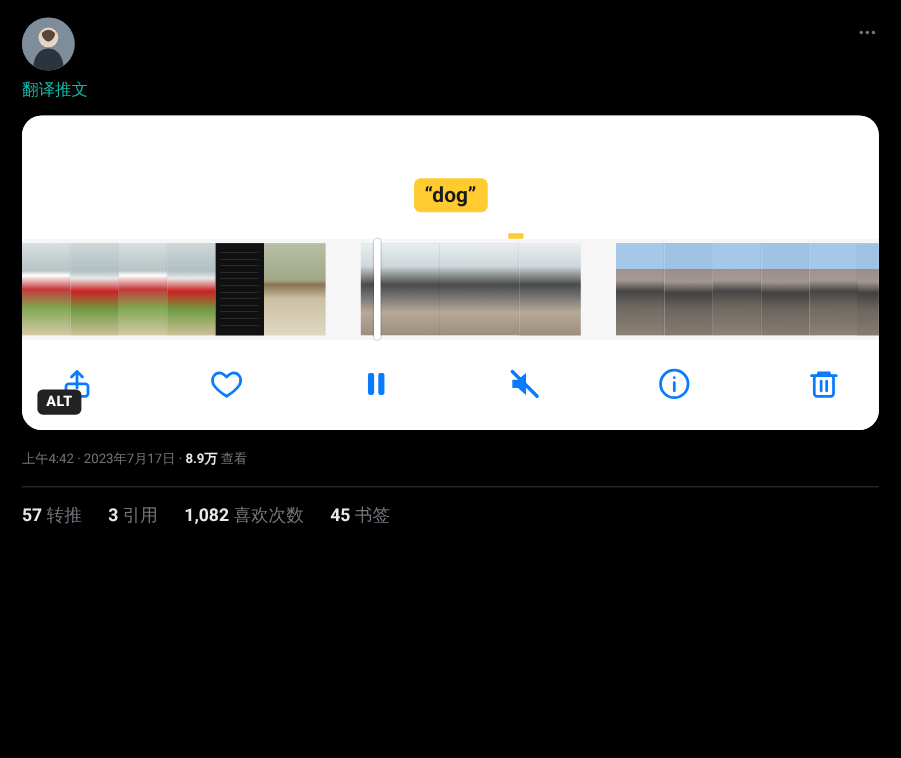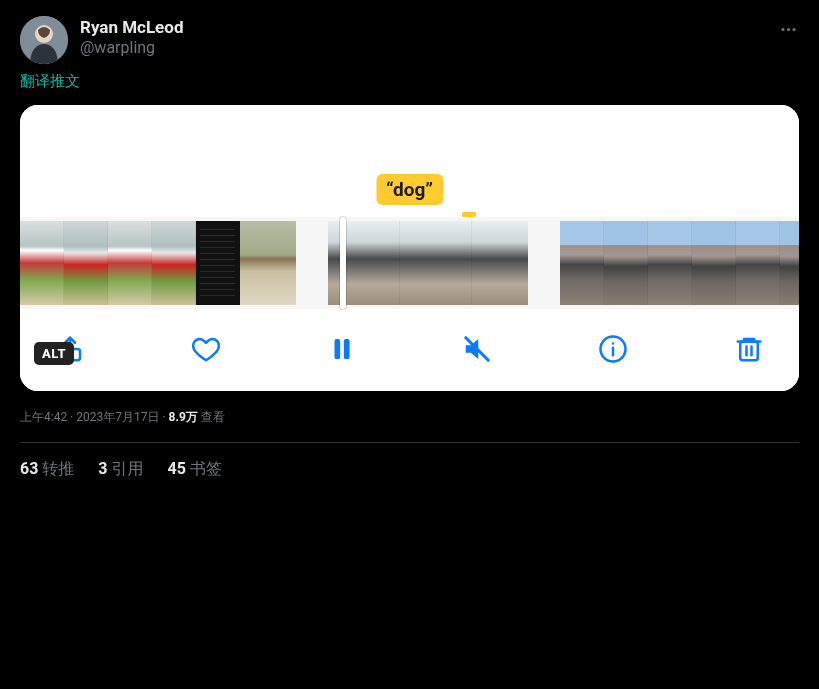--- a/index.html
+++ b/index.html
@@ -66,21 +66,21 @@
   }
   .media-top {
     height: 112px;
     background: #fff;
     position: relative;
   }
   .dog-chip {
     position: absolute;
     left: 50%;
     transform: translateX(-50%);
-    bottom: 12px;
+    bottom: 24px;
     background: #ffcb30;
     color: #1a1a1a;
     font-weight: 700;
     font-size: 19px;
     padding: 4px 10px;
     border-radius: 6px;
   }
   .tick-yellow {
     position: absolute;
     bottom: 0;
@@ -145,21 +145,21 @@
     height: 40px;
     display: flex;
     align-items: center;
     justify-content: center;
     color: #0a7aff;
   }
   .tbtn svg { width: 30px; height: 30px; }
   .alt-badge {
     position: absolute;
     left: 14px;
-    bottom: 26px;
+    bottom: 14px;
     background: #222;
     color: #fff;
     font-size: 13px;
     font-weight: 800;
     padding: 4px 8px;
     border-radius: 5px;
     letter-spacing: 0.5px;
   }
   .meta {
     margin-top: 18px;
@@ -187,24 +187,20 @@
 <div class="tweet">
   <div class="header">
     <div class="avatar">
       <svg viewBox="0 0 48 48">
         <rect width="48" height="48" fill="#7f8d9a"></rect>
         <circle cx="24" cy="18" r="9" fill="#e8d5c5"></circle>
         <path d="M24 28 C14 28 10 38 10 48 L38 48 C38 38 34 28 24 28 Z" fill="#2b333c"></path>
         <path d="M18 14 Q24 8 30 14 Q30 20 24 22 Q18 20 18 14" fill="#5a4638"></path>
       </svg>
     </div>
-    <div class="user-info">
-      <div class="display-name">Ryan McLeod</div>
-      <div class="handle">@warpling</div>
-    </div>
     <div class="more-btn">
       <svg viewBox="0 0 24 24" fill="currentColor">
         <circle cx="5" cy="12" r="2"></circle>
           <circle cx="12" cy="12" r="2"></circle>
           <circle cx="19" cy="12" r="2"></circle>
       </svg>
     </div>
   </div>
 
   <div class="translate-link">翻译推文</div>
@@ -282,17 +278,18 @@
     <div class="alt-badge">ALT</div>
   </div>
 
   <div class="meta">
     <span>上午4:42</span><span> · </span><span>2023年7月17日</span><span> · </span><span class="bold">8.9万</span> <span>查看</span>
   </div>
 
   <hr class="divider">
 
   <div class="stats">
-    <div><span class="n">63</span><span>转推</span></div>
+    <div><span class="n">57</span><span>转推</span></div>
     <div><span class="n">3</span><span>引用</span></div>
+    <div><span class="n">1,082</span><span>喜欢次数</span></div>
     <div><span class="n">45</span><span>书签</span></div>
   </div>
 </div>
 
 </body></html>

